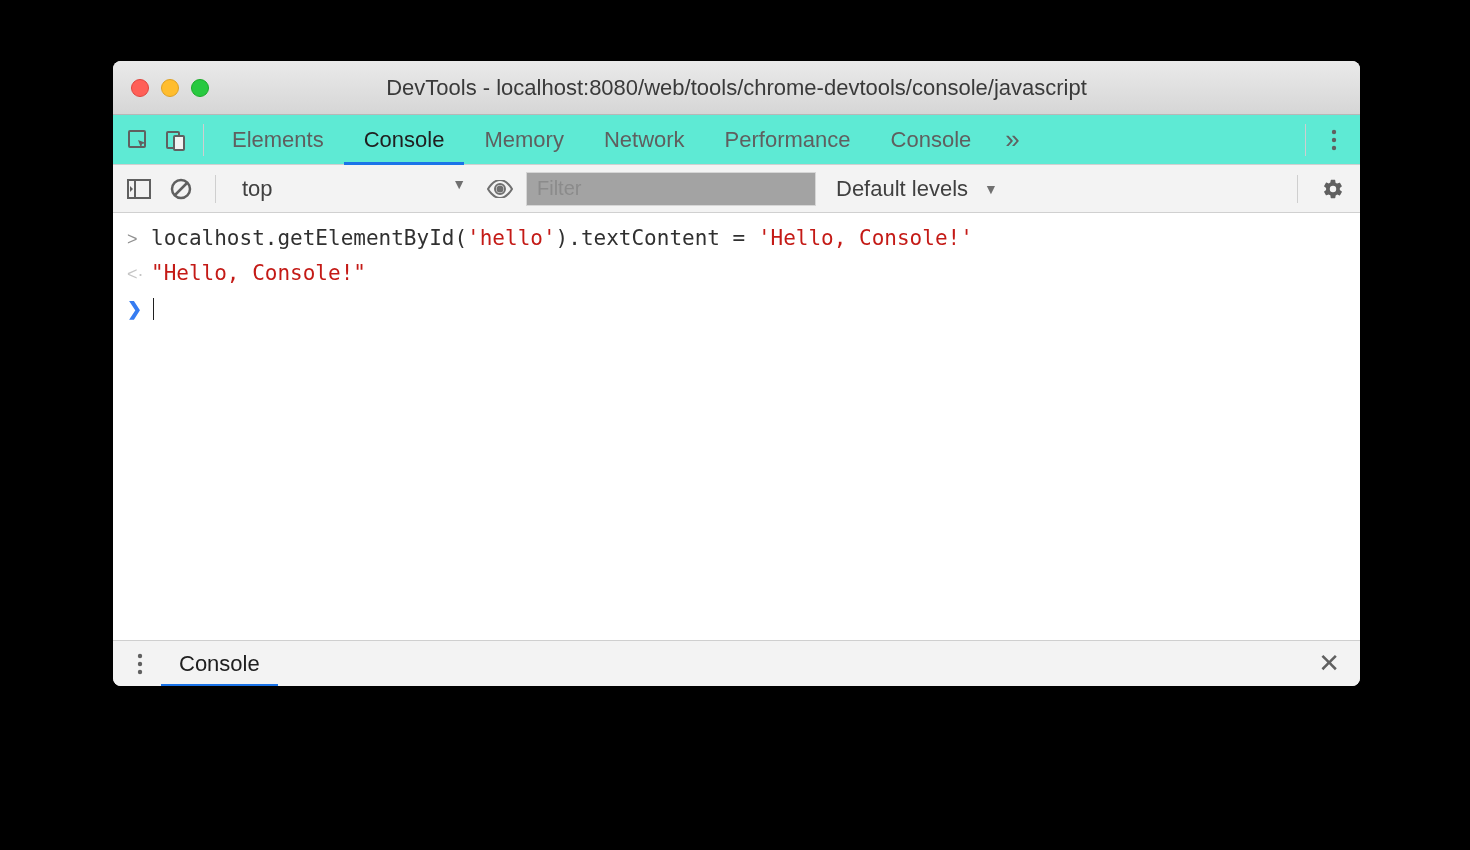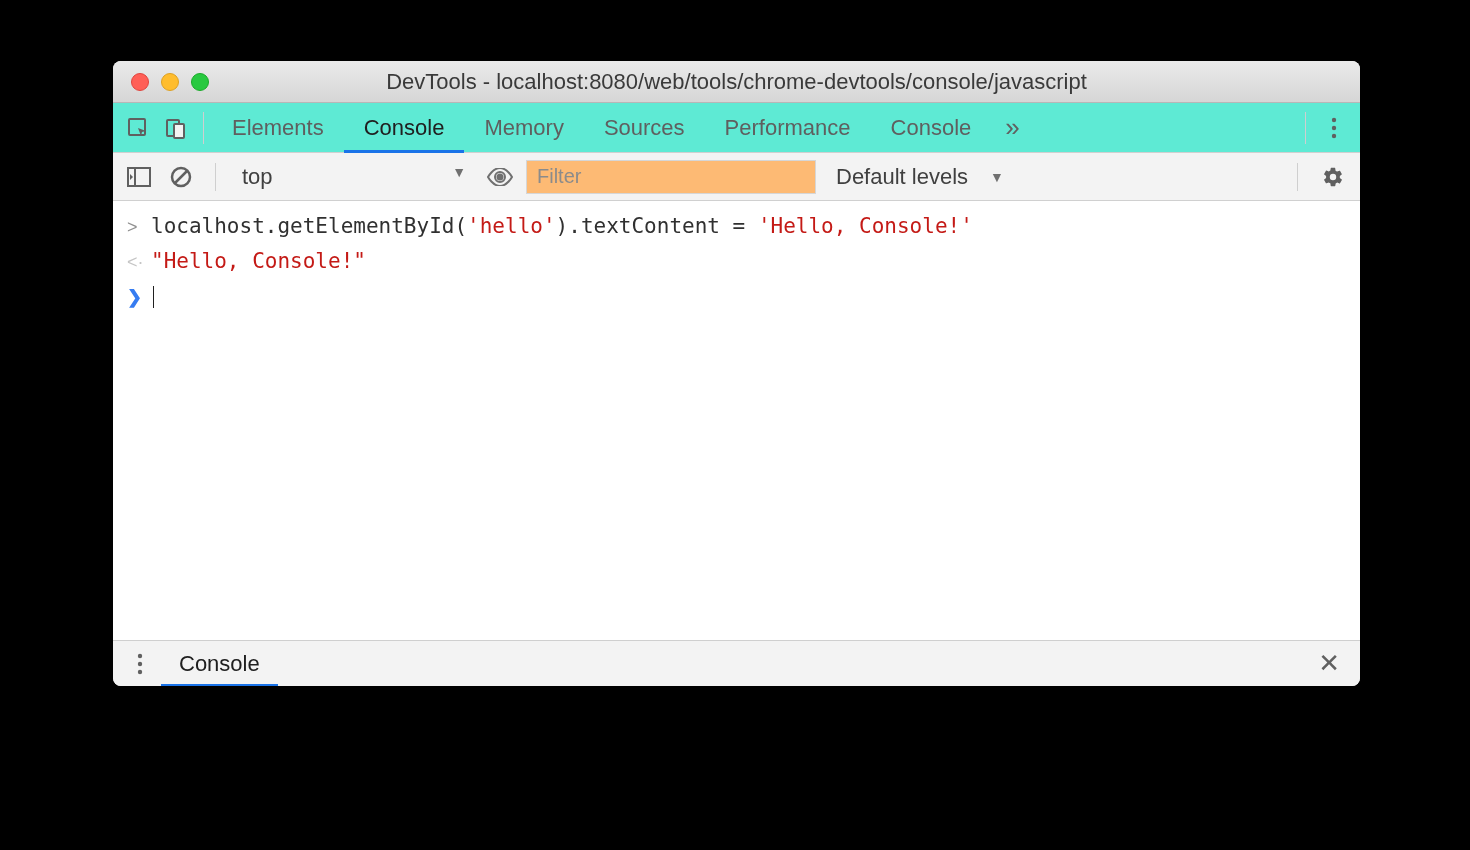--- a/index.html
+++ b/index.html
@@ -18,21 +18,21 @@
     height: 625px;
     background: #fff;
     border-radius: 8px;
     box-shadow: 0 20px 60px rgba(0,0,0,0.5);
     display: flex;
     flex-direction: column;
     overflow: hidden;
   }
   
   .titlebar {
-    height: 42px;
+    height: 54px;
     background: linear-gradient(#eaeaea, #d6d6d6);
     border-bottom: 1px solid #b7b7b7;
     display: flex;
     align-items: center;
     position: relative;
   }
   .traffic-lights {
     display: flex;
     gap: 12px;
     padding-left: 18px;
@@ -125,32 +125,32 @@
     gap: 10px;
     min-width: 240px;
     padding: 2px 8px;
     color: #404040;
     font-size: 22px;
   }
   .context-select .caret { margin-left: auto; color: #707070; font-size: 14px; }
   .eye-icon { color: #707070; }
   .filter-input {
     border: 1px solid #d6d6d6;
-    background: #fdba74;
+    background: #a3a3a3;
     height: 34px;
     width: 290px;
     padding: 0 10px;
     font-size: 20px;
     color: #303030;
   }
   .filter-input::placeholder { color: #8b8b8b; }
   .levels-select {
     display: flex;
     align-items: center;
-    gap: 22px;
+    gap: 16px;
     color: #404040;
     font-size: 22px;
     padding-left: 10px;
   }
   .levels-select .caret { color: #707070; font-size: 14px; }
   .gear {
     margin-left: auto;
     width: 34px;
     height: 34px;
     display: flex;
@@ -249,21 +249,21 @@
         <rect x="3" y="4" width="12" height="16" rx="1"></rect>
         <rect x="10" y="8" width="10" height="14" rx="1" fill="#f3f3f3"></rect>
       </svg>
     </div>
     <div class="divider"></div>
 
     <div id="tabs-container" style="display:flex;">
         <div class="tab">Elements</div>
         <div class="tab active">Console</div>
         <div class="tab">Memory</div>
-        <div class="tab">Sources</div>
+        <div class="tab">Network</div>
         <div class="tab">Performance</div>
         <div class="tab">Console</div>
       </div>
 
     <div class="more-tabs">»</div>
     <div class="spacer"></div>
     <div class="divider"></div>
     <div class="dots-vertical">
       <svg width="6" height="22" viewBox="0 0 6 22" fill="currentColor">
         <circle cx="3" cy="3" r="2.2"></circle>

